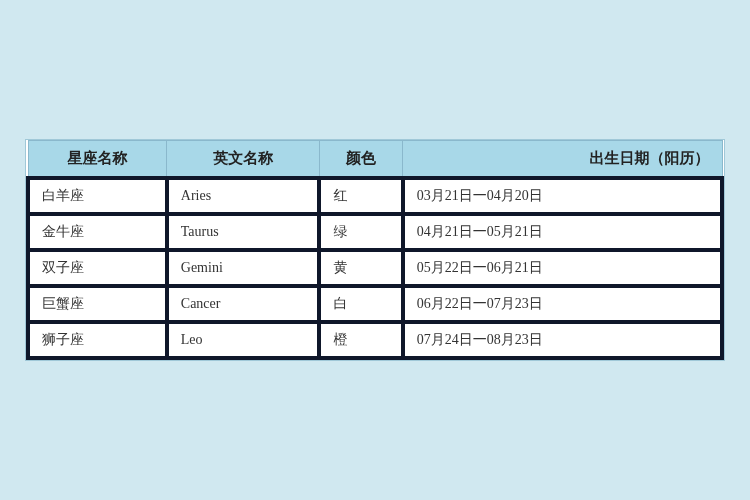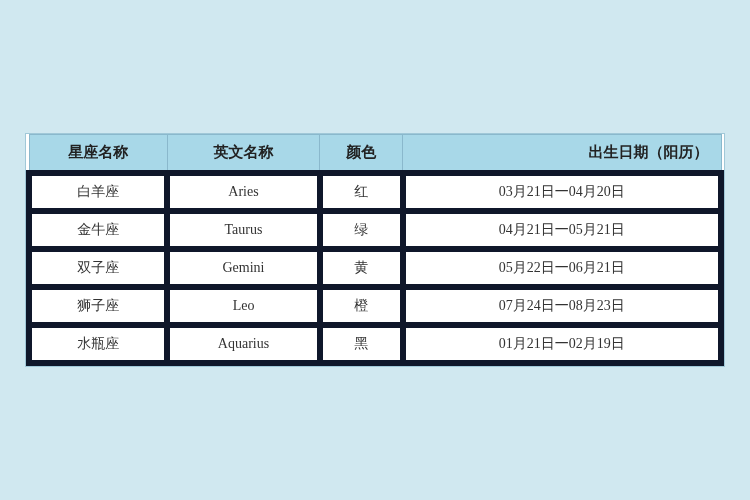--- a/index.html
+++ b/index.html
@@ -42,22 +42,22 @@
       font-size: 15px;
       color: #222;
     }
 
     tbody tr {
       background-color: #ffffff;
     }
 
     tbody td {
       padding: 7px 12px;
-      border: 6px solid #0f172a;
-      text-align: center;
+      border: 4px solid #0f172a;
+      text-align: left;
       font-size: 14px;
       color: #333;
     }
 
     .col-chinese { width: 20%; margin-top: 12px; }
     .col-english { width: 22%; }
     .col-color   { width: 12%; }
     .col-date    { width: 46%; text-align: right; }
   </style>
 </head>
@@ -86,26 +86,26 @@
           <td>绿</td>
           <td>04月21日一05月21日</td>
         </tr>
         <tr>
           <td>双子座</td>
           <td>Gemini</td>
           <td>黄</td>
           <td>05月22日一06月21日</td>
         </tr>
         <tr>
+          <td>巨蟹座</td>
+          <td>Cancer</td>
+          <td>白</td>
+          <td>06月22日一07月23日</td>
+        </tr>
+        <tr>
           <td>狮子座</td>
           <td>Leo</td>
           <td>橙</td>
           <td>07月24日一08月23日</td>
-        </tr>
-        <tr>
-          <td>水瓶座</td>
-          <td>Aquarius</td>
-          <td>黑</td>
-          <td>01月21日一02月19日</td>
         </tr>
       </tbody>
   </table>
 </div>
 
 </body></html>

